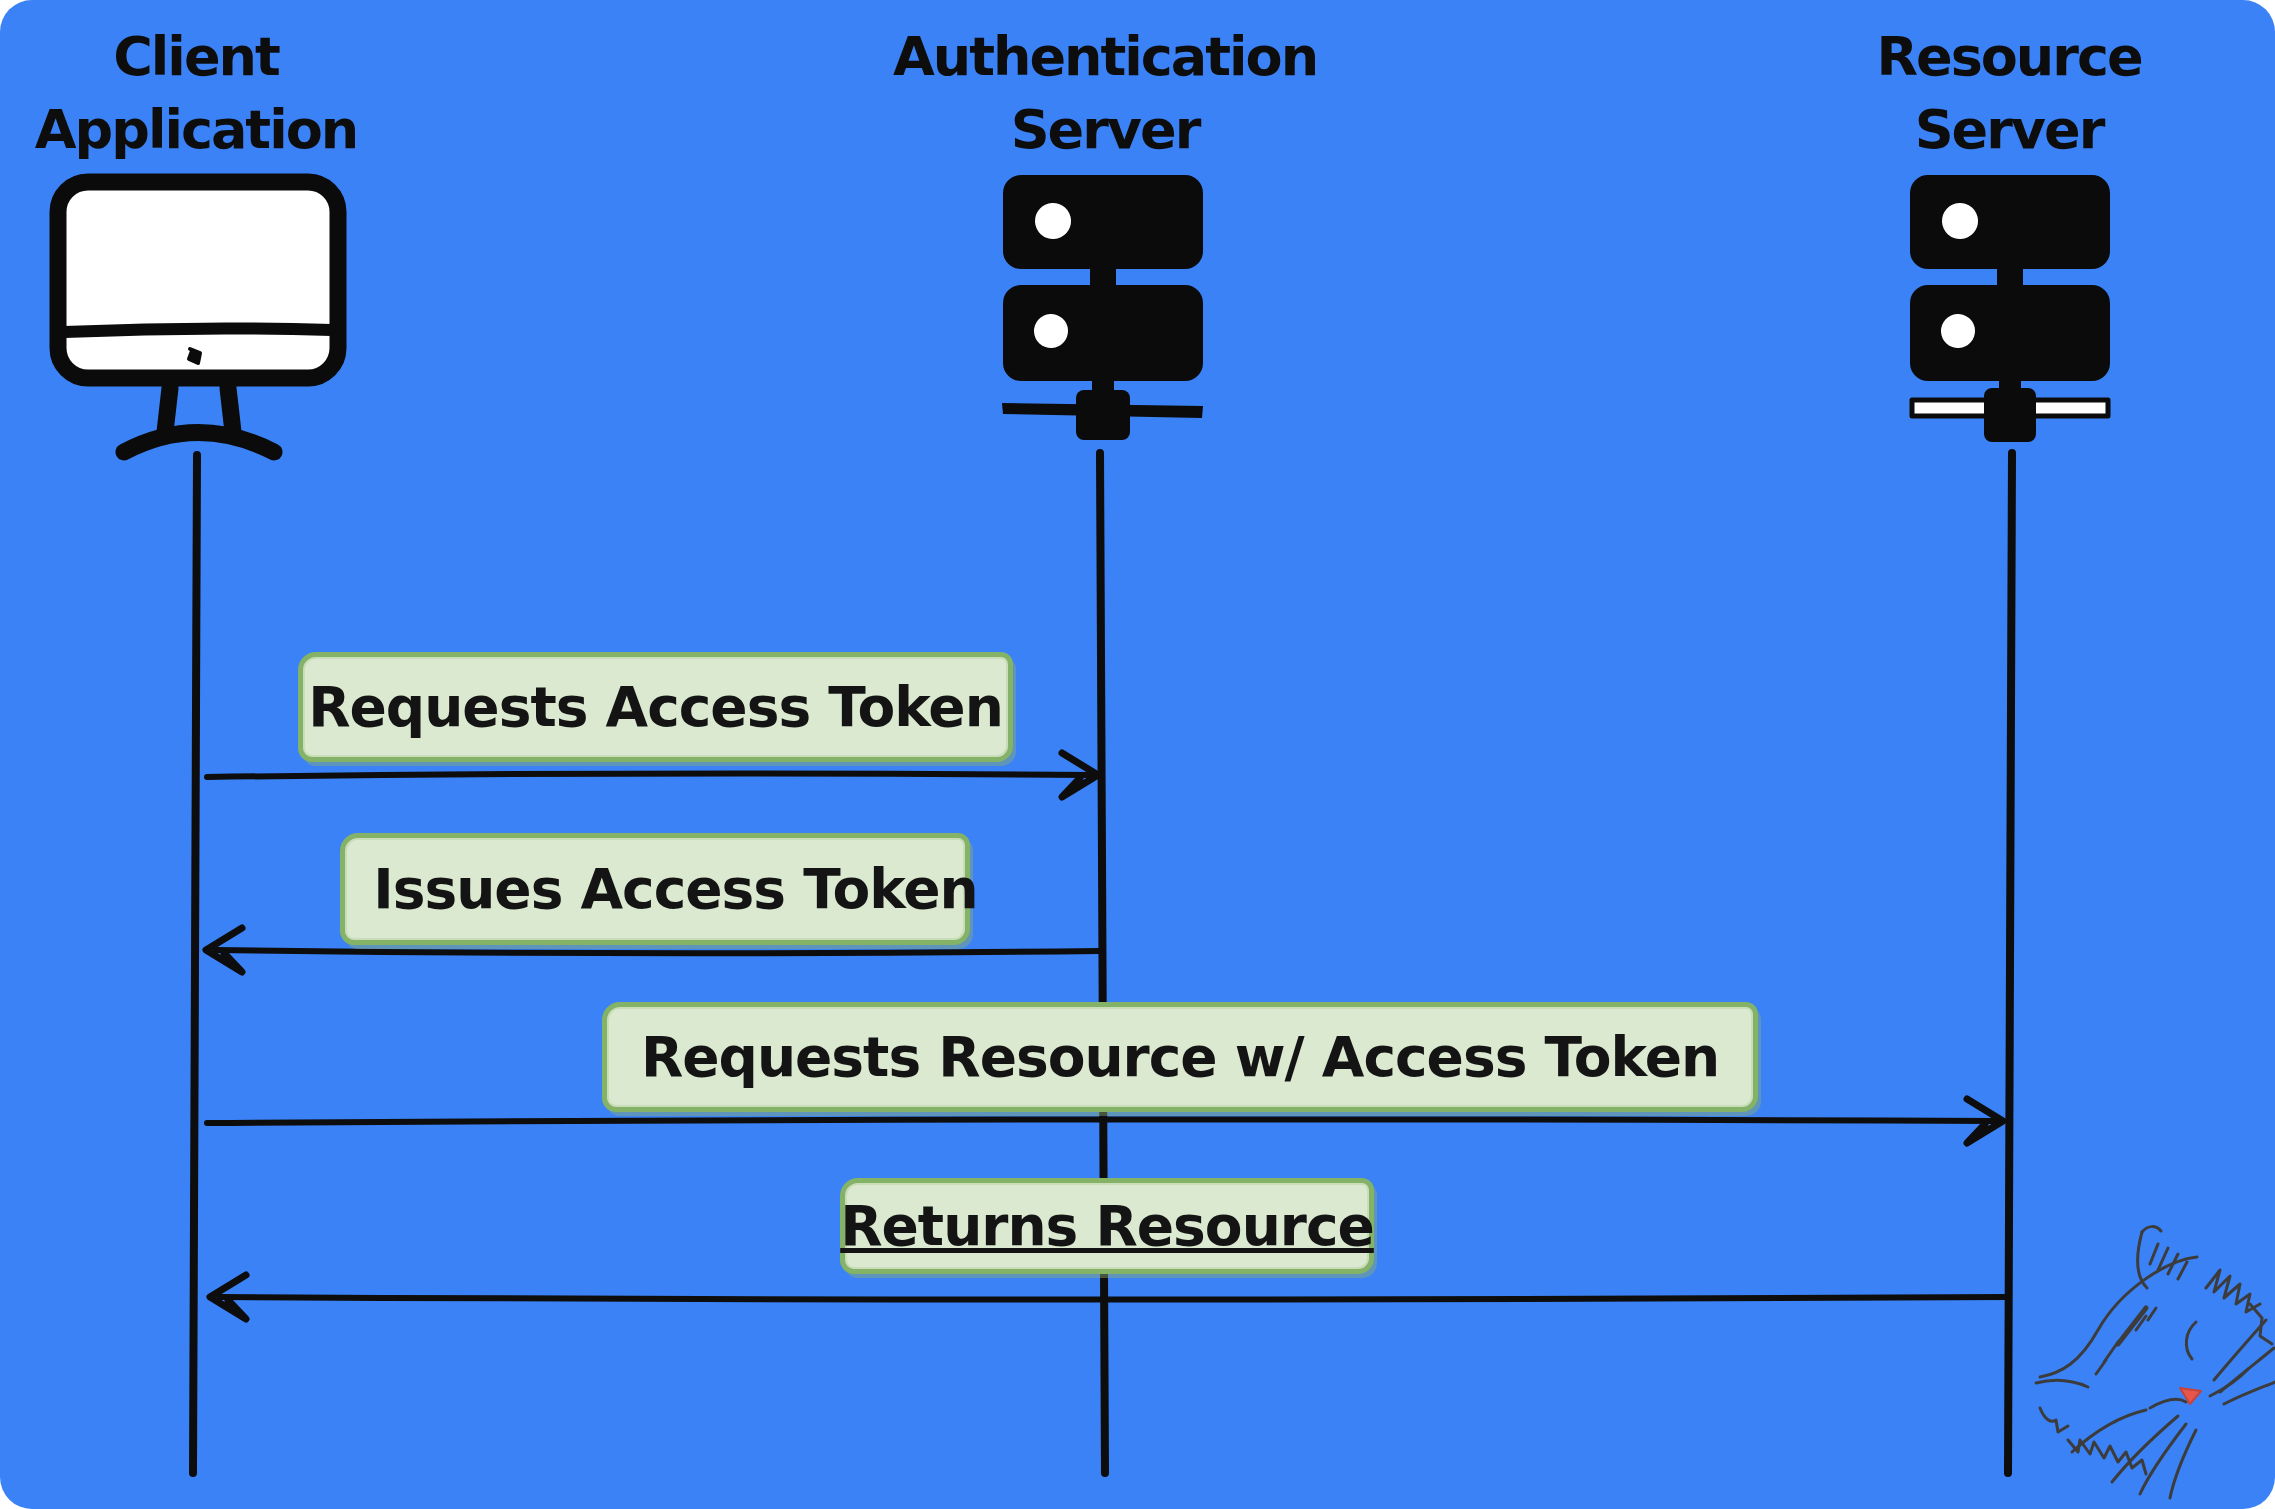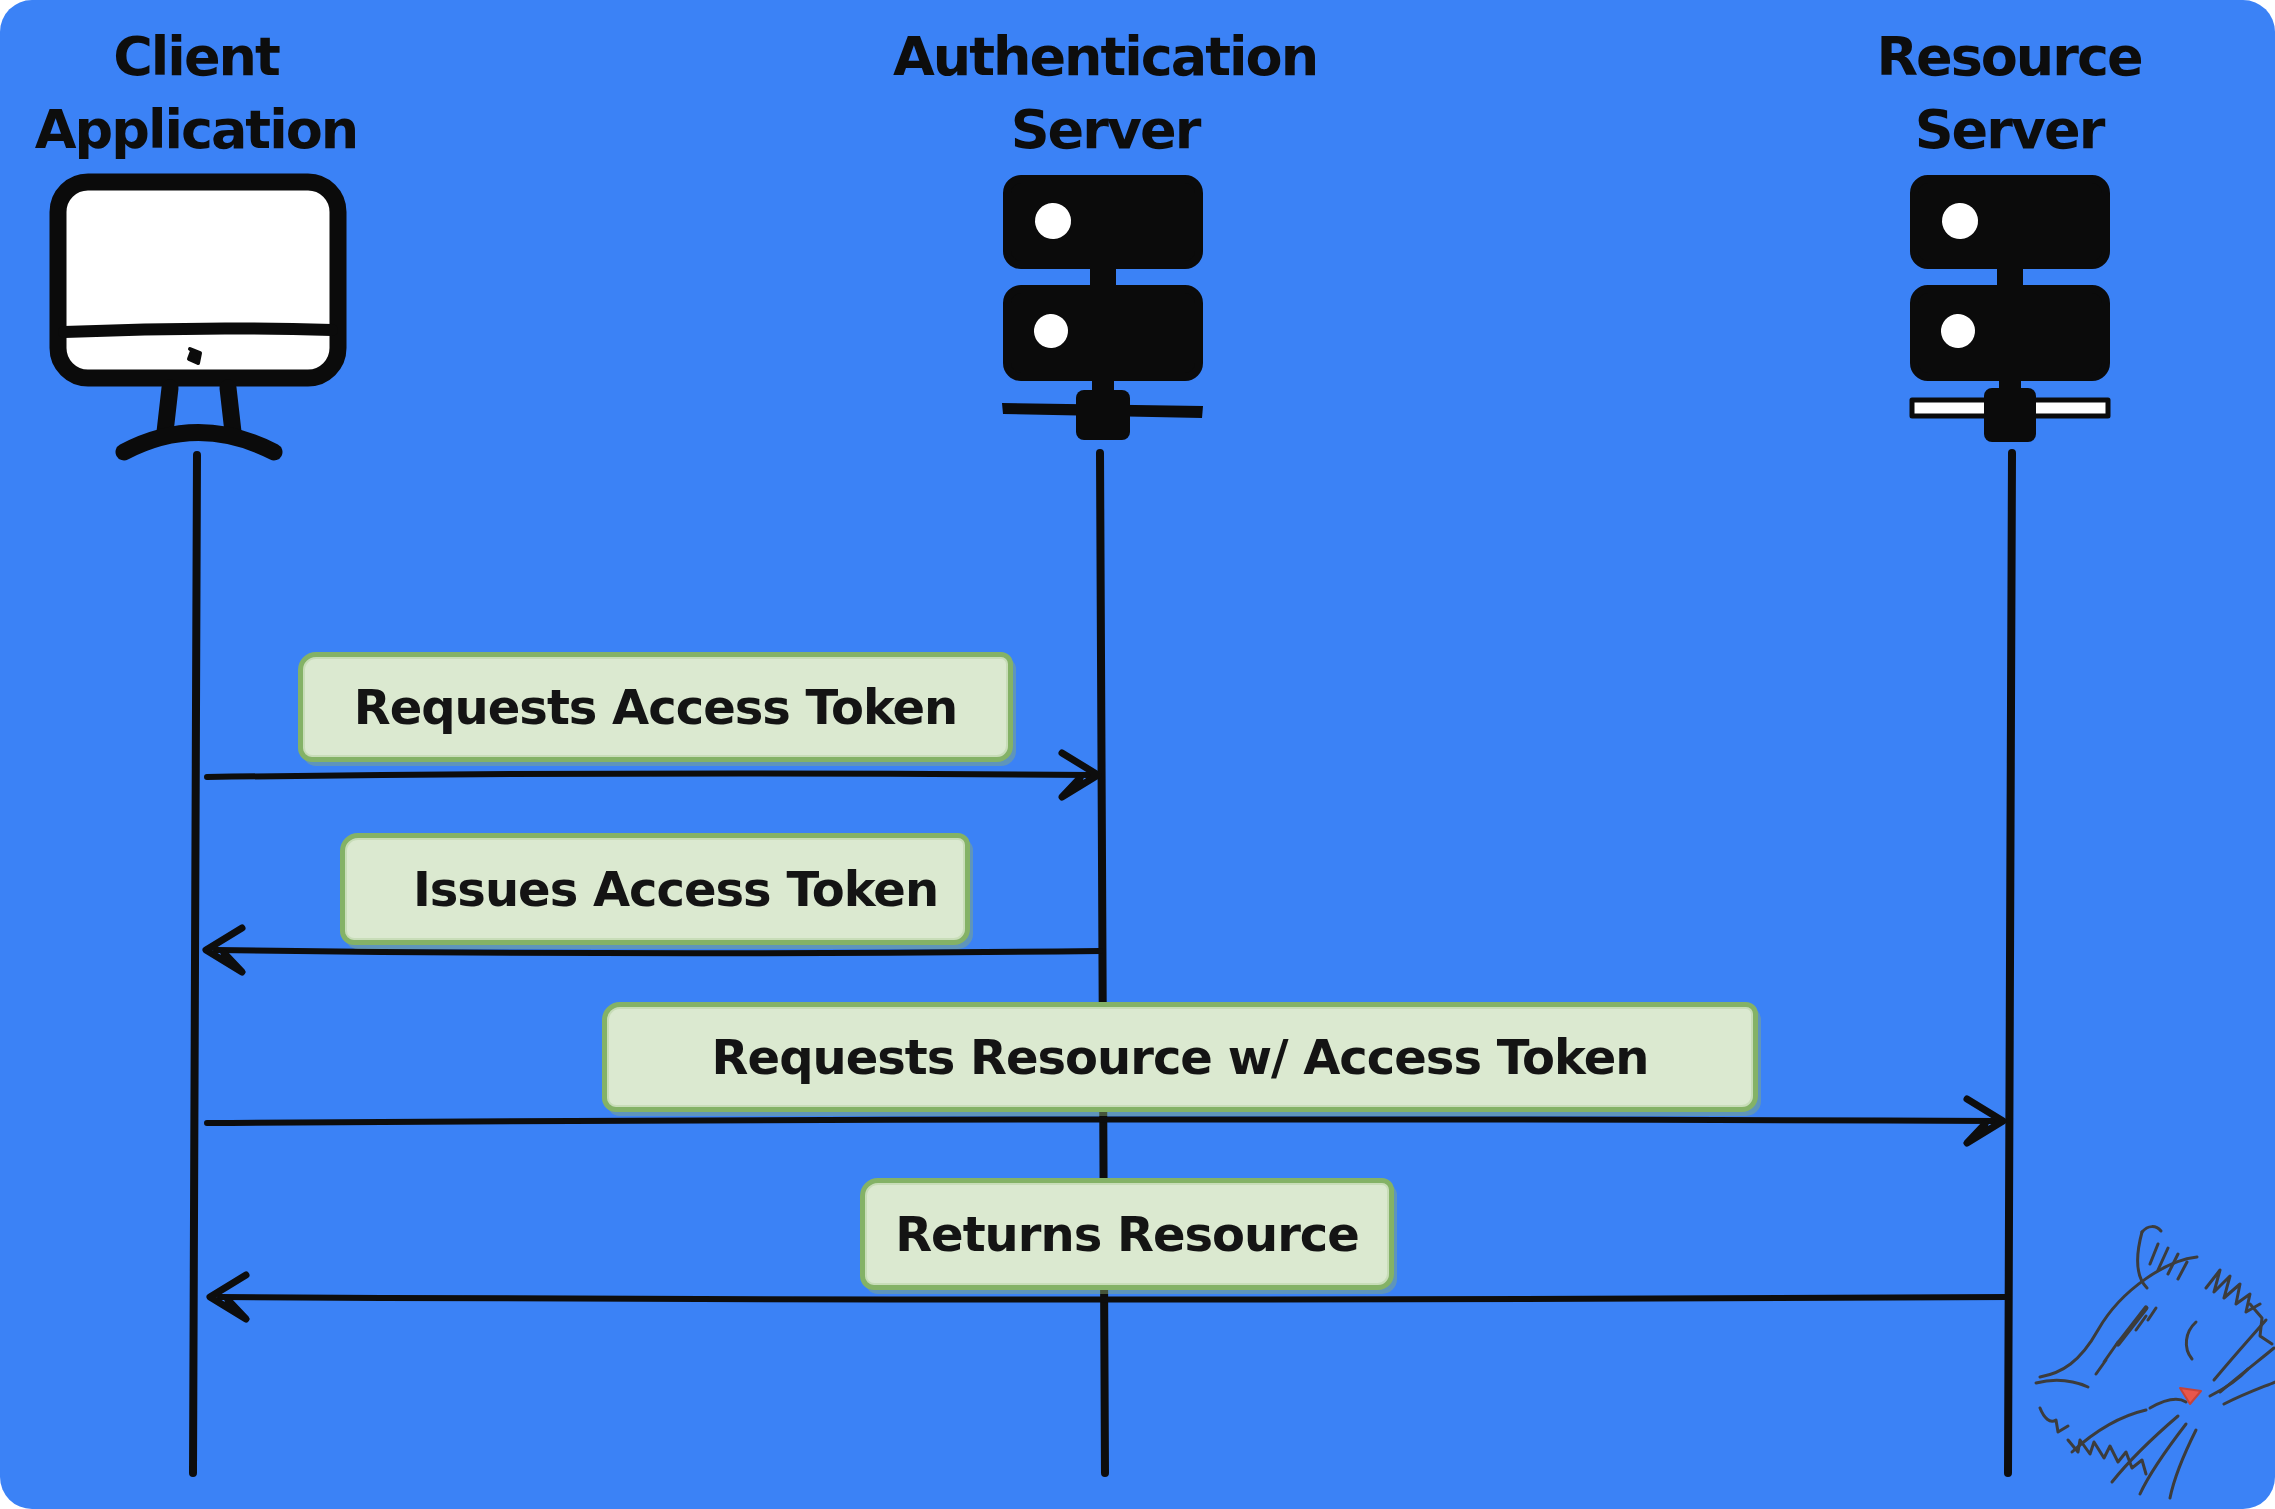--- a/index.html
+++ b/index.html
@@ -29,21 +29,21 @@
   .actor-title span{display:block;}
   .msg-label{
     position:absolute;
     display:flex;
     align-items:center;
     justify-content:center;
     background:#dbe9d0;
     border:5px solid #84b266;
     border-radius:18px 12px 16px 14px;
     box-shadow:4px 5px 0 -1px rgba(139,172,116,0.45), inset 0 0 0 2px rgba(132,178,102,0.22);
-    font-size:48px;
+    font-size:55px;
     font-weight:700;
     color:#141414;
     letter-spacing:-1px;
     white-space:nowrap;
     box-sizing:border-box;
   }
 </style>
 </head>
 <body>
 
@@ -145,15 +145,15 @@
     <span>Resource</span>
     <span>Server</span>
   </div>
 
   <div class="msg-label" style="left:298px;top:652px;width:715px;height:110px;">Requests Access Token</div>
 
   <div class="msg-label" style="left:340px;top:833px;width:630px;height:112px;padding-left:41px;">Issues Access Token</div>
 
   <div class="msg-label" style="left:602px;top:1002px;width:1156px;height:110px;">Requests Resource w/ Access Token</div>
 
-  <div class="msg-label" style="left:860px;top:1178px;width:534px;height:112px;">Returns Resource</div>
+  <div class="msg-label" style="left:840px;top:1178px;width:534px;height:96px;text-decoration:underline;">Returns Resource</div>
 
 </div>
 
 </body></html>

